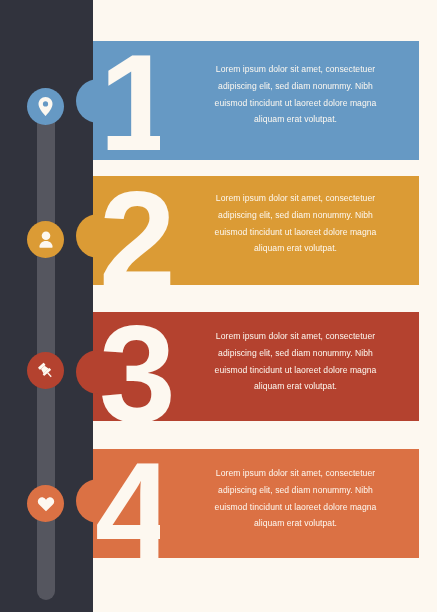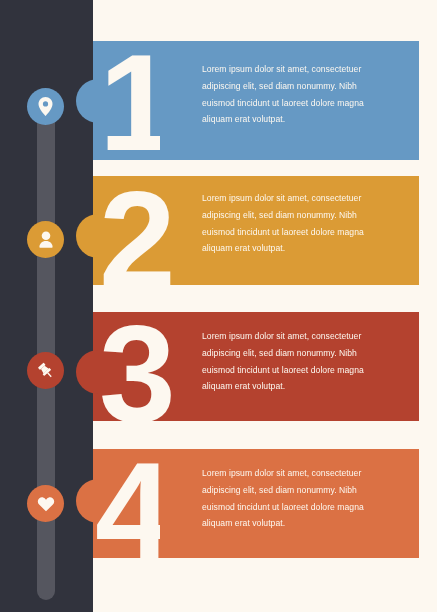--- a/index.html
+++ b/index.html
@@ -96,20 +96,21 @@
     top: 0;
     box-sizing: border-box;
   }
   .body-text {
     color: #FDF8F0;
     font-size: 8.6px;
     line-height: 1.95;
     font-family: "Liberation Sans", sans-serif;
     margin: 0;
     letter-spacing: 0.005em;
+    text-align: center;
   }
 </style>
 </head>
 <body>
 
 <div id="infographic">
 
   <div class="sidebar"></div>
   <div class="rail"></div>
 

